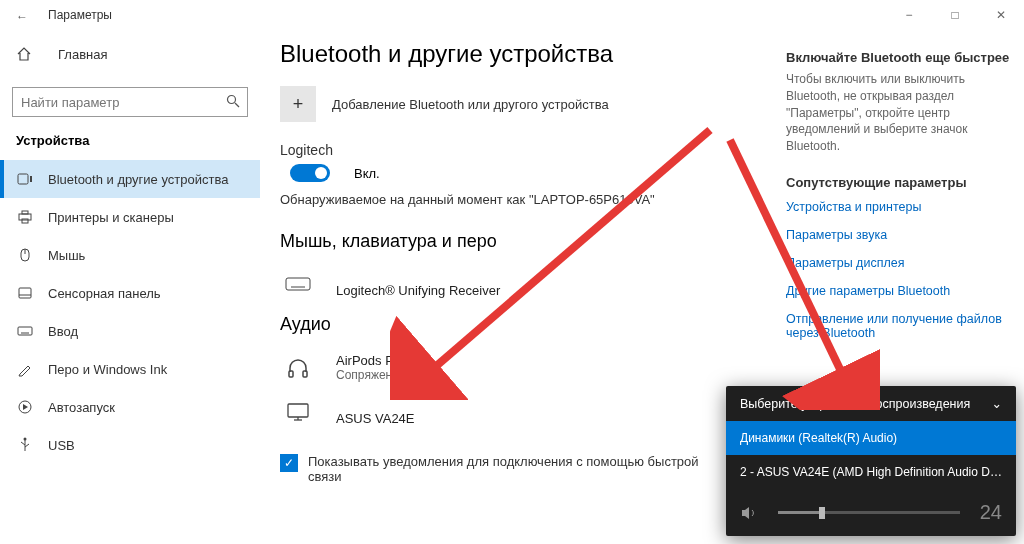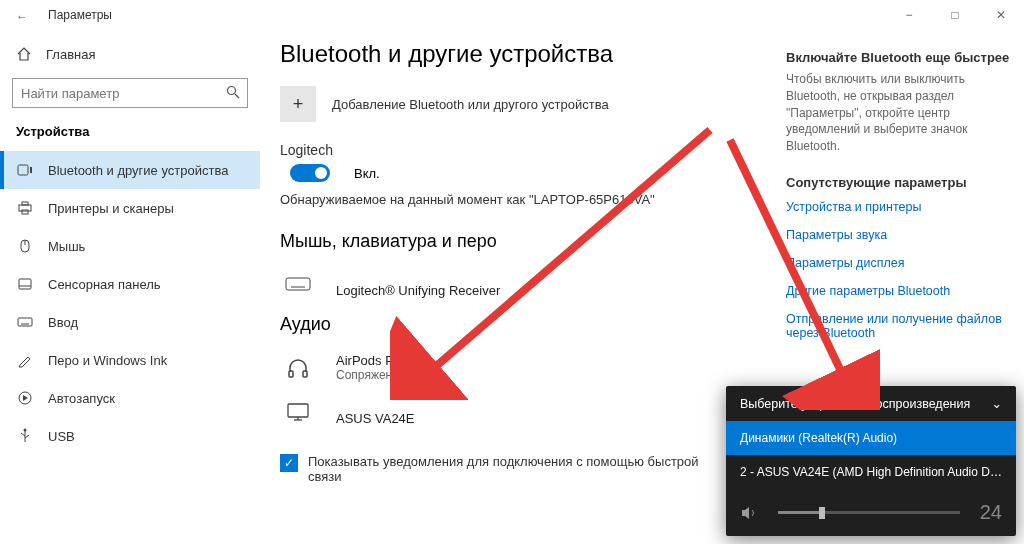--- a/index.html
+++ b/index.html
@@ -7,23 +7,23 @@
 
   
   .titlebar { display: flex; align-items: center; height: 30px; padding-left: 10px; font-size: 12px; color: #333; }
   .titlebar .back { width: 24px; text-align: center; color: #555; cursor: pointer; }
   .titlebar .title { margin-left: 14px; }
   .win-controls { position: absolute; top: 0; right: 0; display: flex; }
   .win-controls div { width: 46px; height: 30px; display: flex; align-items: center; justify-content: center; color: #666; font-size: 12px; cursor: pointer; }
 
   
   .sidebar { position: absolute; top: 30px; left: 0; width: 260px; bottom: 0; padding-top: 8px; }
-  .home { display: flex; align-items: center; gap: 14px; padding: 8px 16px; font-size: 13px; color: #333; cursor: pointer; }
+  .home { display: flex; align-items: center; gap: 26px; padding: 8px 16px; font-size: 13px; color: #333; cursor: pointer; }
   .home .ico { width: 16px; height: 16px; display: flex; align-items: center; justify-content: center; }
-  .search { margin: 8px 12px 12px; position: relative; }
+  .search { margin: 17px 12px 12px; position: relative; }
   .search input { width: 100%; height: 30px; border: 1px solid #999; padding: 0 30px 0 8px; font-size: 13px; background: #fff; }
   .search .sico { position: absolute; right: 8px; top: 7px; color: #555; }
   .cat { font-size: 13px; font-weight: 600; padding: 4px 16px 12px; color: #000; }
   .navitem { display: flex; align-items: center; gap: 14px; padding: 10px 16px; font-size: 13px; color: #333; cursor: pointer; position: relative; }
   .navitem.sel { background: #d0e7f8; }
   .navitem.sel::before { content: ""; position: absolute; left: 0; top: 0; bottom: 0; width: 4px; background: #0078d4; }
   .navitem .ico { width: 18px; height: 18px; display: flex; align-items: center; justify-content: center; color: #444; }
 
   
   .main { position: absolute; top: 30px; left: 280px; right: 300px; bottom: 0; padding: 10px 10px 0 0; overflow: hidden; }

